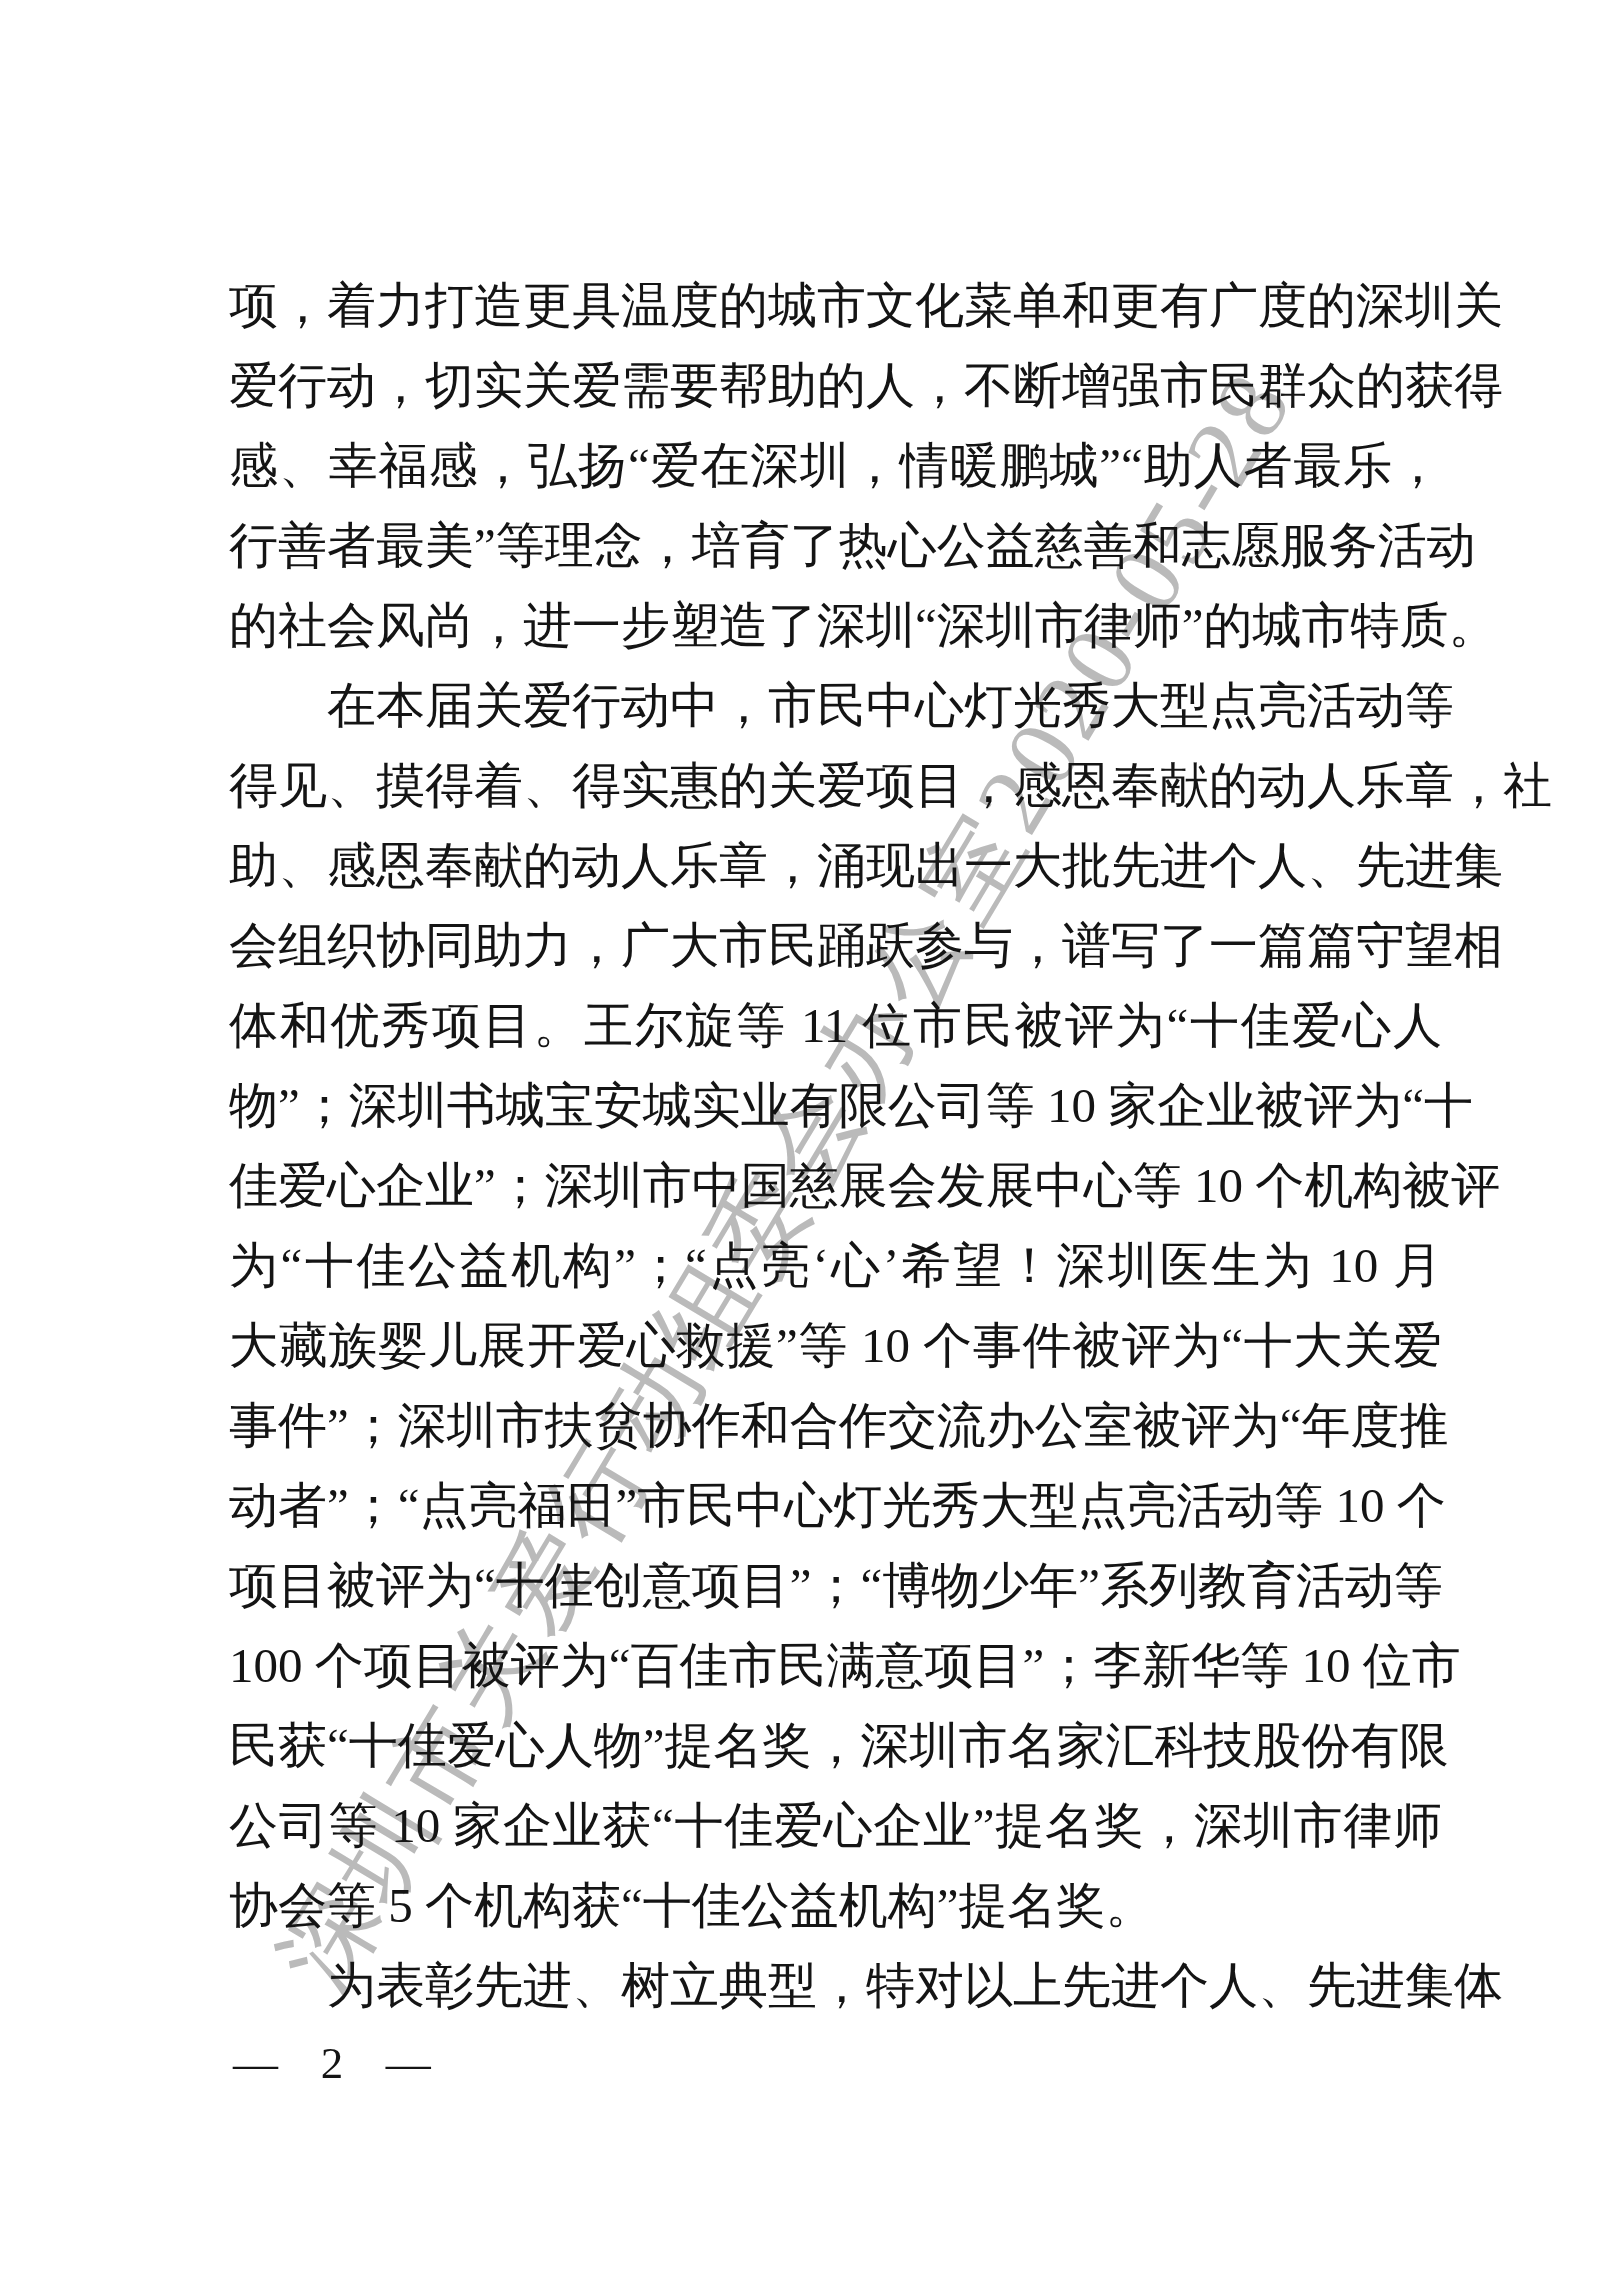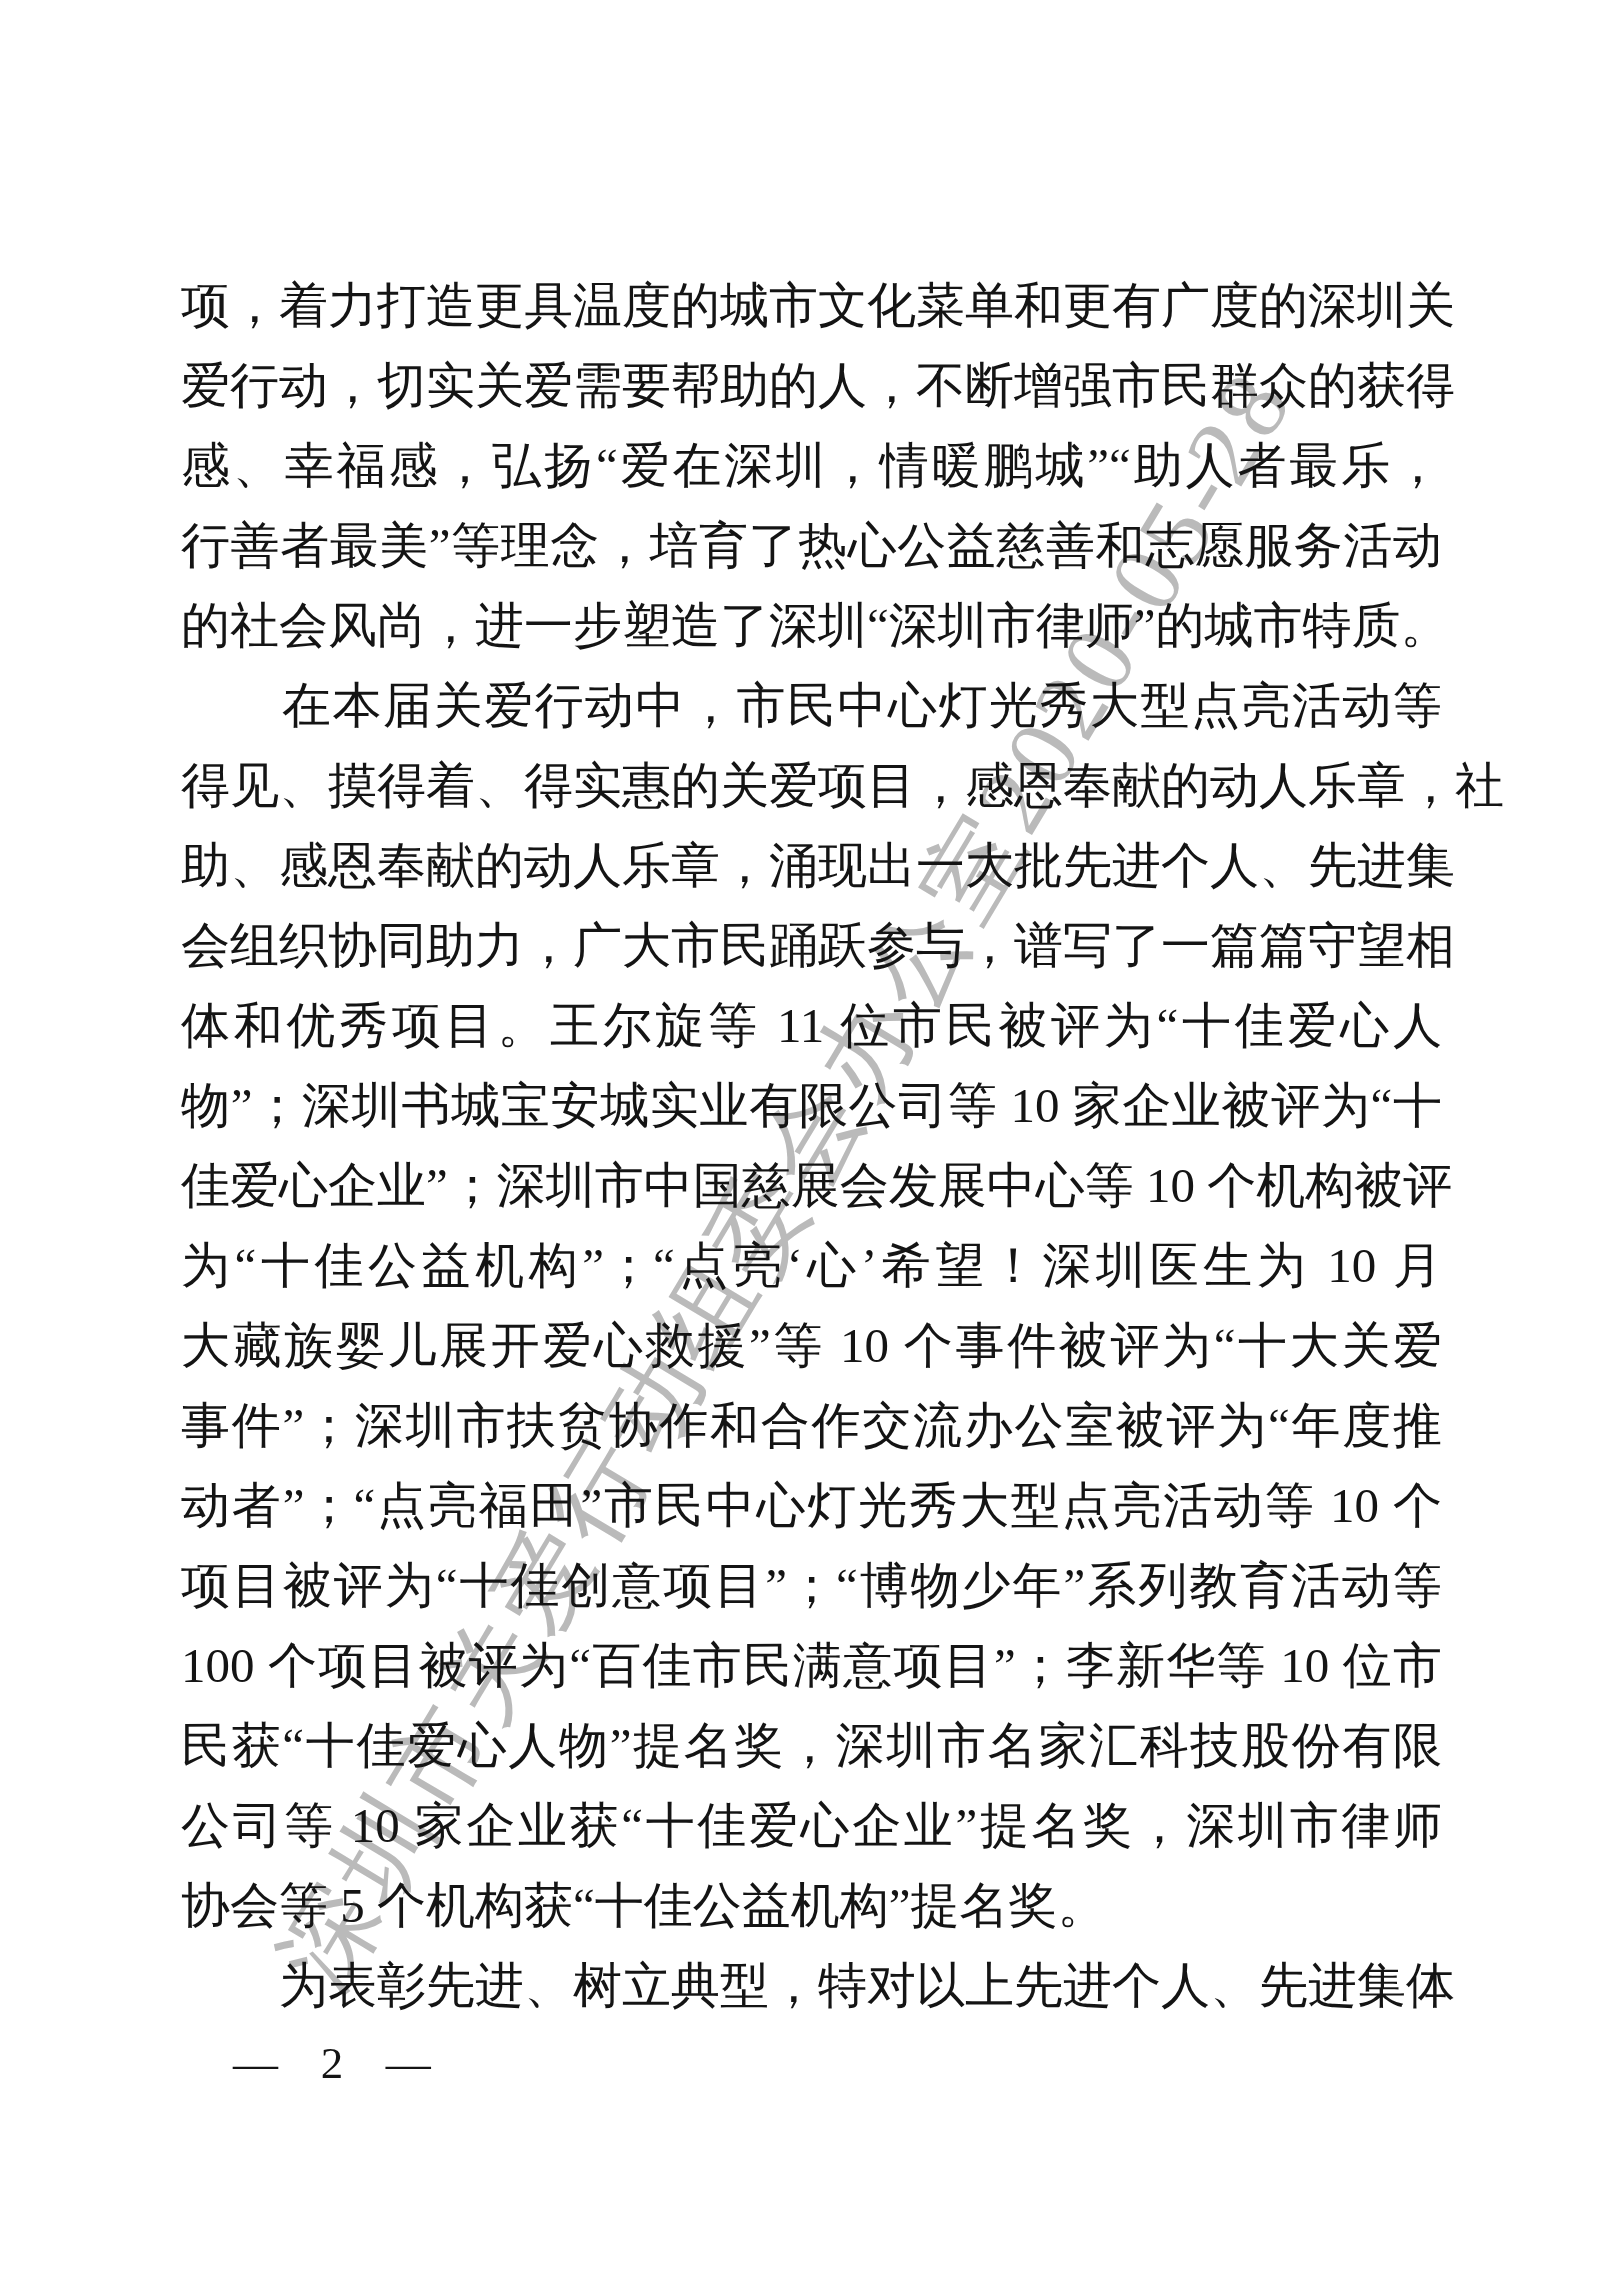--- a/index.html
+++ b/index.html
@@ -45,20 +45,21 @@
     color: var(--ink);
   }
   .line {
     font-size: 49px;
     line-height: 80px;
     height: 80px;
     white-space: nowrap;
     text-align: justify;
     text-align-last: justify;
     text-justify: inter-character;
+    margin-left: 48px;
   }
   .line.para-end {
     text-align-last: left;
   }
   .footer {
     position: absolute;
     left: 233px;
     top: 2037px;
     z-index: 1;
     font-size: 45px;

